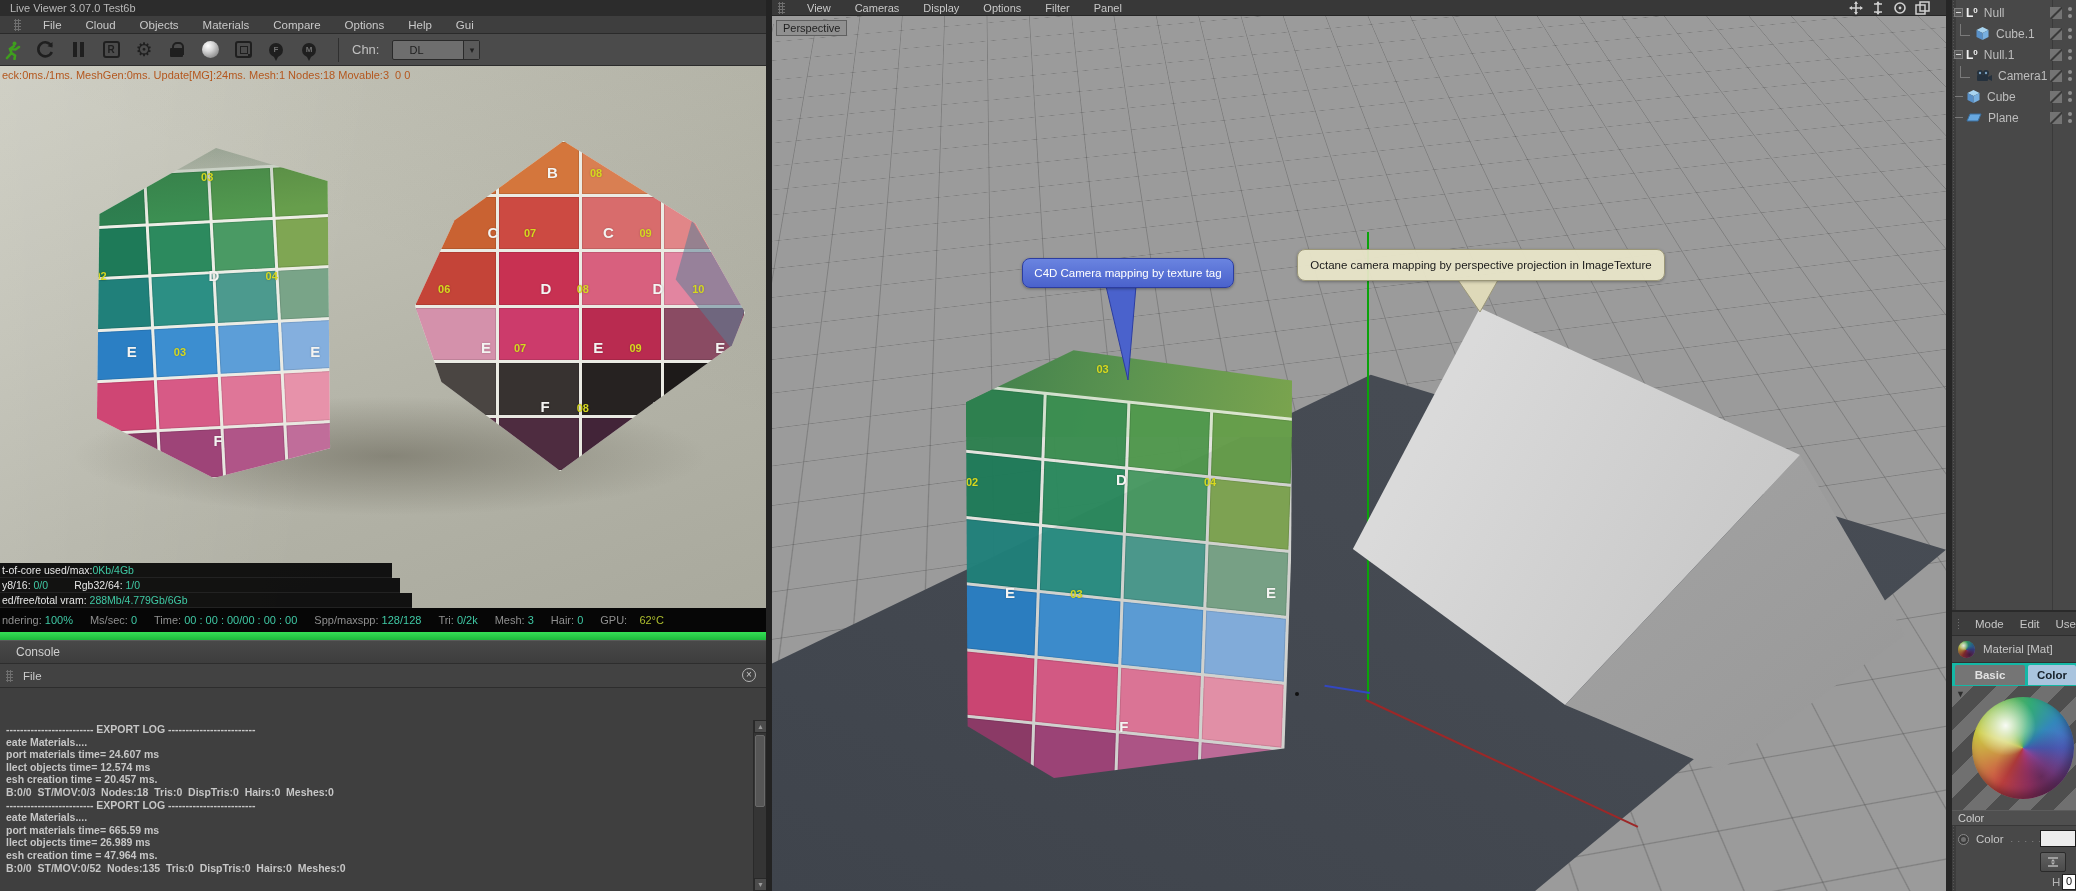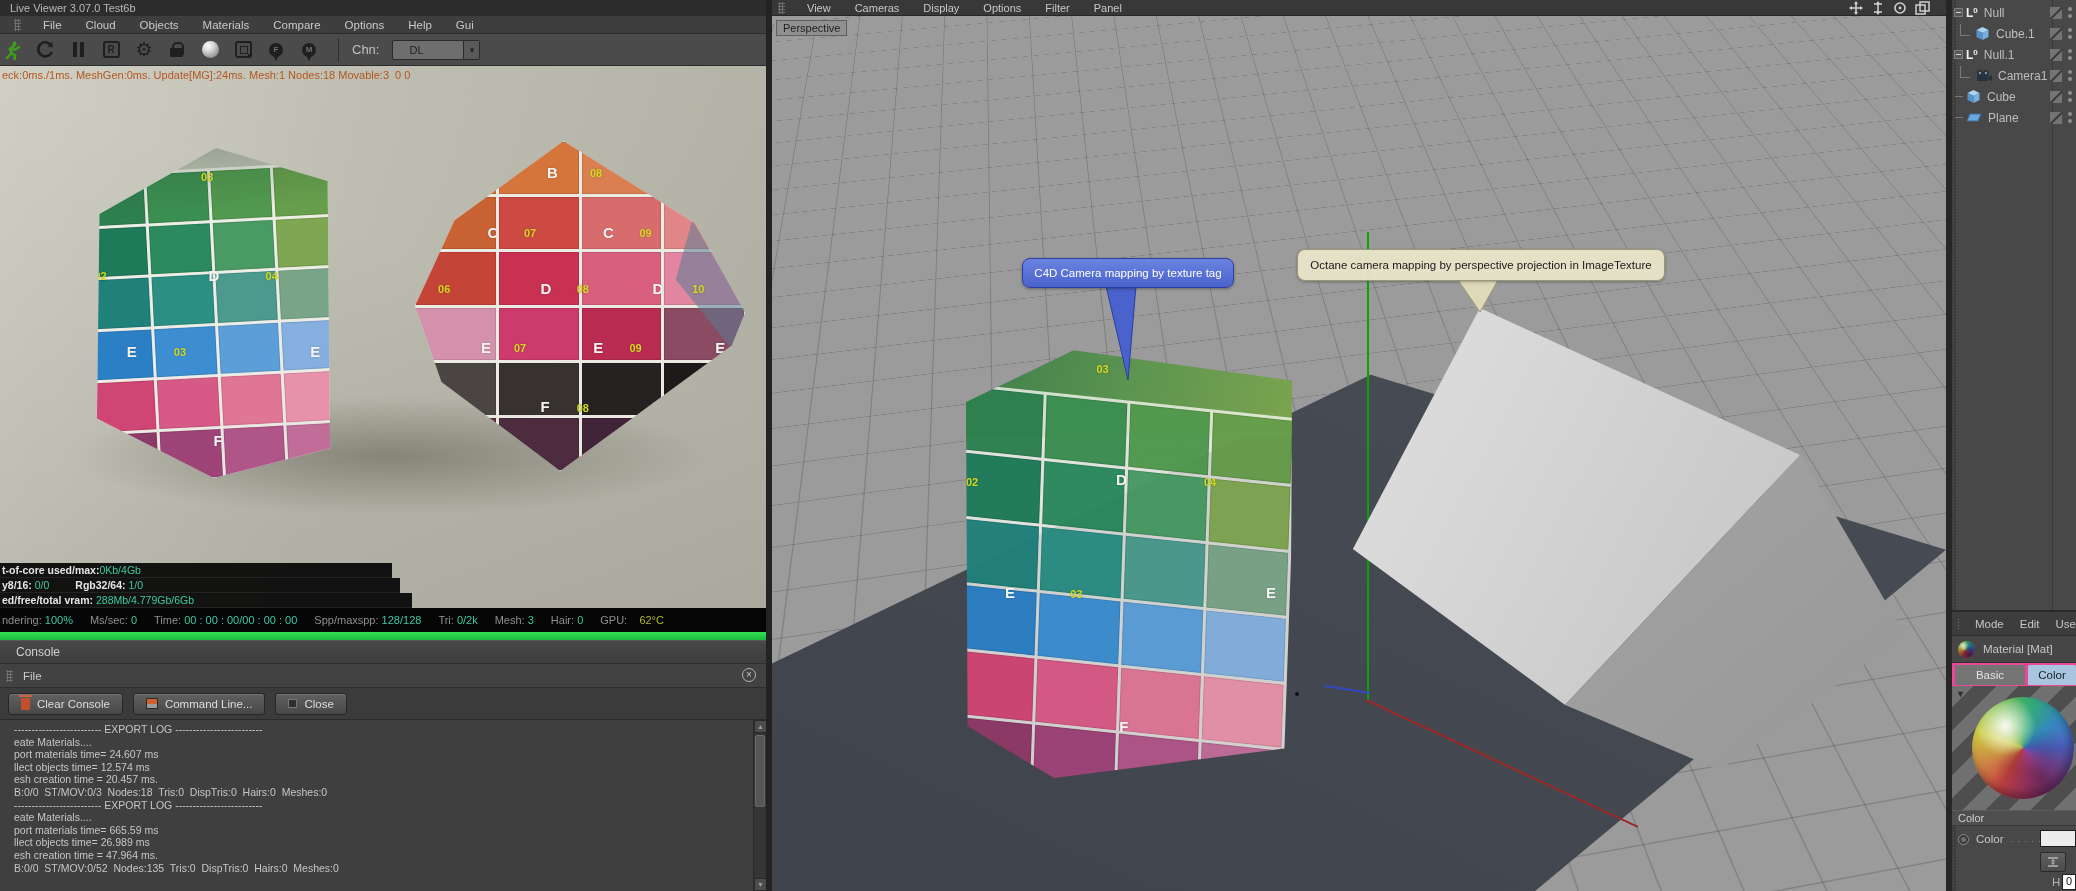--- a/index.html
+++ b/index.html
@@ -50,21 +50,21 @@
   .cube-cell{box-shadow:inset 0 0 0 1px rgba(0,0,0,.10);
     background-image:linear-gradient(rgba(0,0,0,.16) 1px,transparent 1px),linear-gradient(90deg,rgba(0,0,0,.16) 1px,transparent 1px);
     background-size:50.5% 50.5%;background-position:-1px -1px;}
   .cube-labels{position:absolute;inset:0;z-index:3;}
   .cube-labels span{position:absolute;font-weight:bold;text-shadow:0 0 2px rgba(0,0,0,.25);}
   .cube-labels .cl-w{color:#f4f4f2;font-size:15px;}
   .cube-labels .cl-y{color:#d6d81f;font-size:11px;}
 
   .orow{position:absolute;left:0;height:15px;background:rgba(5,5,5,.93);display:flex;align-items:center;
     font-size:10.5px;padding-left:2px;border-bottom:1px solid #222;}
-  .orow .lbl{color:#e6e6e6;white-space:pre;font-weight:bold;}
+  .orow .lbl{color:#e6e6e6;white-space:pre;}
   .orow .val{color:var(--val-teal,#3fc8a4);white-space:pre;}
   .orow .part + .part{margin-left:26px;}
   .part{display:flex;}
 
   .lv-statusbar{position:absolute;left:0;top:608px;width:100%;height:24px;background:#060606;display:flex;
     align-items:center;gap:17px;padding-left:2px;font-size:11px;}
   .lv-statusbar .lbl{color:#8f8f8f;white-space:pre;}
   .lv-statusbar .val{color:var(--val-teal,#3fc8a4);white-space:pre;}
   .lv-statusbar .val.temp{color:var(--temp-yellow,#aebf2e);}
   .lv-progress{position:absolute;left:0;top:632px;width:100%;height:8px;background:#0c330f;}
@@ -77,21 +77,21 @@
   .close-circ{position:absolute;right:10px;top:4px;width:14px;height:14px;border:1px solid #b5b5b5;border-radius:50%;
     color:#c8c8c8;font-size:10px;line-height:12px;text-align:center;}
   .lv-btnrow{position:absolute;left:0;top:688px;width:100%;height:32px;background:#3b3b3b;border-bottom:1px solid #2a2a2a;
     display:flex;align-items:center;gap:10px;padding-left:8px;}
   .c-btn{height:22px;display:flex;align-items:center;gap:7px;padding:0 12px;border:1px solid #262626;border-radius:3px;
     background:linear-gradient(#616161,#474747);box-shadow:inset 0 1px 0 rgba(255,255,255,.12);color:#dddddd;font-size:11.5px;}
   .ic-trash{width:9px;height:12px;background:#c14f2e;border-radius:1px;position:relative;}
   .ic-trash:before{content:"";position:absolute;left:-2px;top:-3px;width:13px;height:2px;background:#d06040;}
   .ic-cmd{width:12px;height:11px;background:linear-gradient(#d06030 0 55%,#9a9a9a 55% 100%);border:1px solid #2a2a2a;}
   .ic-flag{width:9px;height:9px;background:#2e2e2e;border:1px solid #777;}
-  .lv-log{position:absolute;left:0;top:720px;width:100%;height:171px;background:#3f3f3f;overflow:hidden;padding:3px 16px 0 14px;}
+  .lv-log{position:absolute;left:0;top:720px;width:100%;height:171px;background:#3f3f3f;overflow:hidden;padding:3px 16px 0 6px;font-weight:bold;}
   .log-line{color:#c6c6c6;font-size:10.5px;line-height:12.6px;white-space:pre;}
   .lv-scroll{position:absolute;right:0;top:720px;width:13px;height:171px;background:#353535;border-left:1px solid #2a2a2a;}
   .sc-btn{position:absolute;left:0;width:13px;height:13px;background:#4c4c4c;border:1px solid #292929;color:#9a9a9a;
     font-size:7px;text-align:center;line-height:11px;}
   .sc-thumb{position:absolute;left:1px;top:15px;width:10px;height:72px;background:#565656;border:1px solid #6a6a6a;border-radius:2px;}
 
   #lv-divider{position:absolute;left:766px;top:0;width:6px;height:891px;background:#232323;}
 
   
   #viewport{position:absolute;left:772px;top:0;width:1174px;height:891px;background:#9b9b9b;overflow:hidden;}
@@ -395,34 +395,20 @@
         <div class="fill"></div>
       </div>
 
     <div class="lv-console-title">
       <span>Console</span>
     </div>
     <div class="lv-filebar">
       <span class="grip"></span>
       <span class="menu-item" style="color:#ccc;">File</span>
       <span class="close-circ">×</span>
-    </div>
-    <div class="lv-btnrow">
-      <span class="c-btn">
-        <span class="ic-trash"></span>
-        <span>Clear Console</span>
-      </span>
-      <span class="c-btn">
-        <span class="ic-cmd"></span>
-        <span>Command Line...</span>
-      </span>
-      <span class="c-btn">
-        <span class="ic-flag"></span>
-        <span>Close</span>
-      </span>
     </div>
     <div class="lv-log" id="lv-log">
         <div class="log-line">------------------------- EXPORT LOG -------------------------</div>
         <div class="log-line">eate Materials....</div>
         <div class="log-line">port materials time= 24.607 ms</div>
         <div class="log-line">llect objects time= 12.574 ms</div>
         <div class="log-line">esh creation time = 20.457 ms.</div>
         <div class="log-line">B:0/0  ST/MOV:0/3  Nodes:18  Tris:0  DispTris:0  Hairs:0  Meshes:0</div>
         <div class="log-line">------------------------- EXPORT LOG -------------------------</div>
         <div class="log-line">eate Materials....</div>
@@ -665,21 +651,21 @@
       <span style="display:flex;gap:16px;font-size:11.5px;">
           <span class="menu-item">Mode</span>
           <span class="menu-item">Edit</span>
           <span class="menu-item">Use</span>
         </span>
     </div>
     <div class="mp-row" style="top:636px;height:27px;background:#464646;border-bottom:1px solid #303030;gap:8px;padding-left:6px;font-size:11.5px;">
       <span class="rainbow" style="width:17px;height:17px;display:inline-block;"></span>
       <span>Material [Mat]</span>
     </div>
-    <div class="mp-row" style="top:663px;height:23px;background:#ec4899;">
+    <div class="mp-row" style="top:663px;height:23px;background:#14b8a6;font-weight:bold;">
       <span class="tab tab-basic" style="left:3px;top:2px;width:70px;">Basic</span>
       <span class="tab tab-color" style="left:76px;top:2px;width:48px;">Color</span>
     </div>
     <div class="mp-preview">
       <span class="abs" style="left:4px;top:3px;color:#2c2c2c;font-size:9px;">▼</span>
       <span class="rainbow abs" style="left:20px;top:11px;width:102px;height:102px;"></span>
     </div>
     <div class="mp-sect" style="top:810px;">
       <span>Color</span>
     </div>

